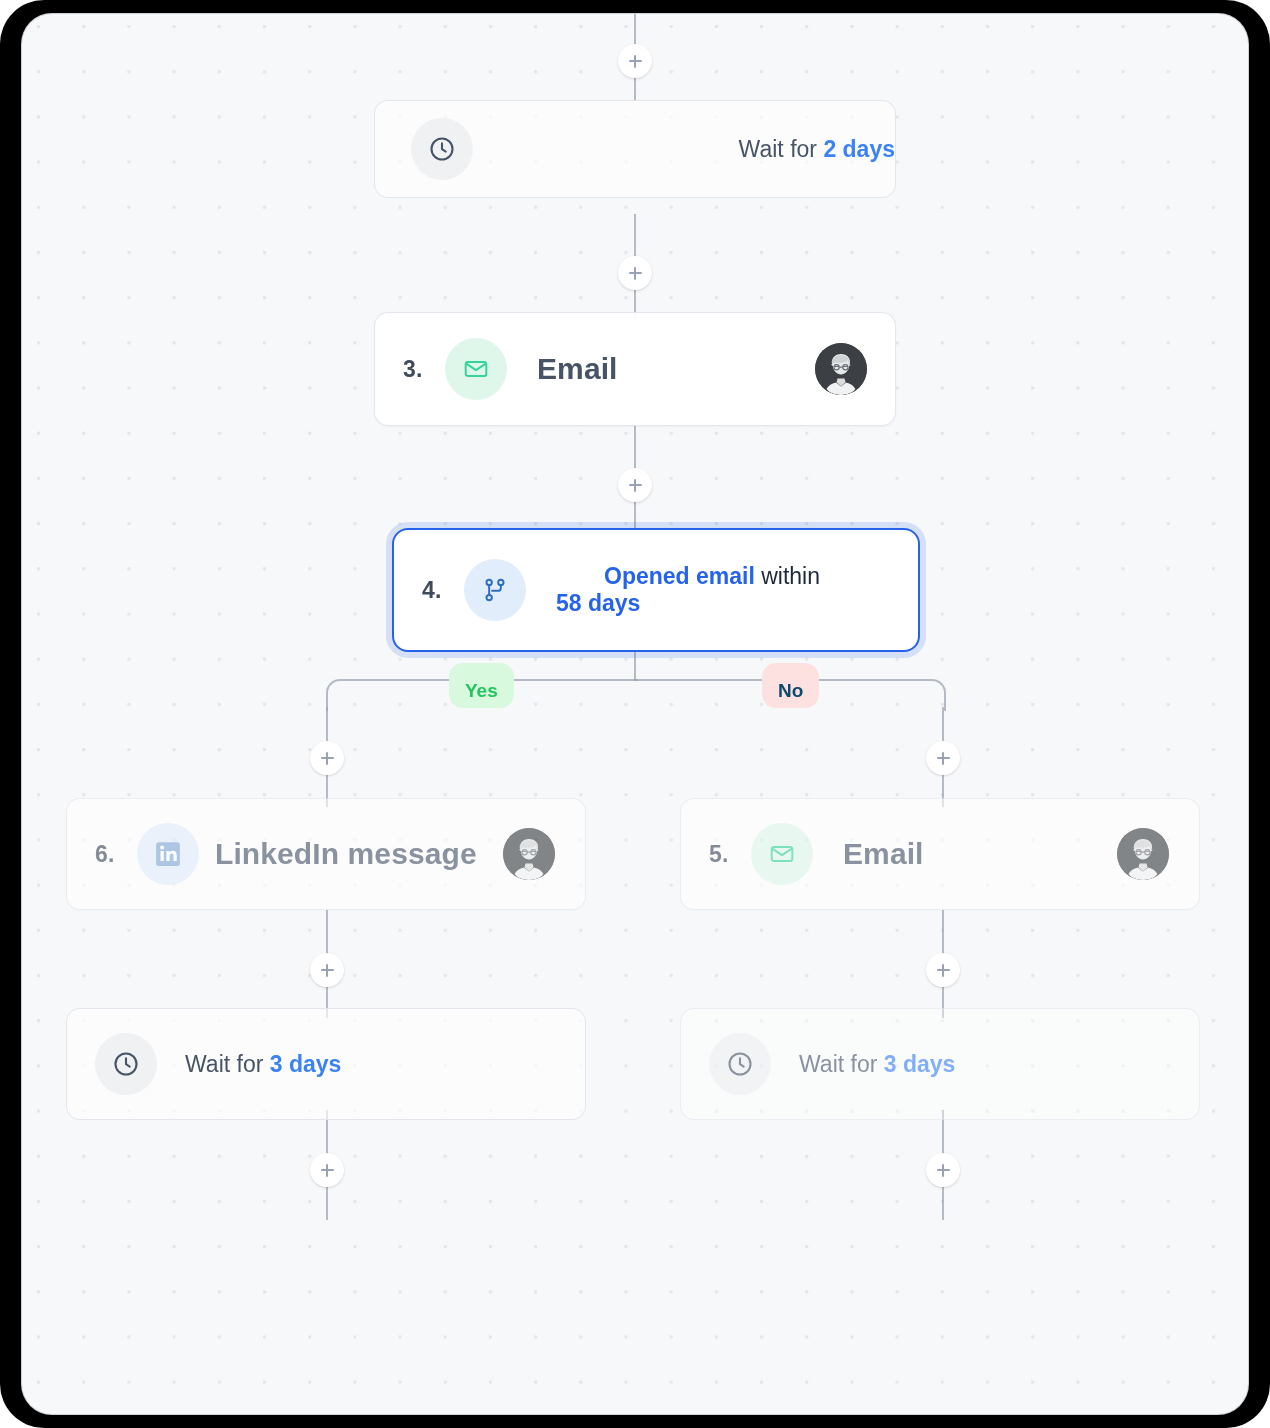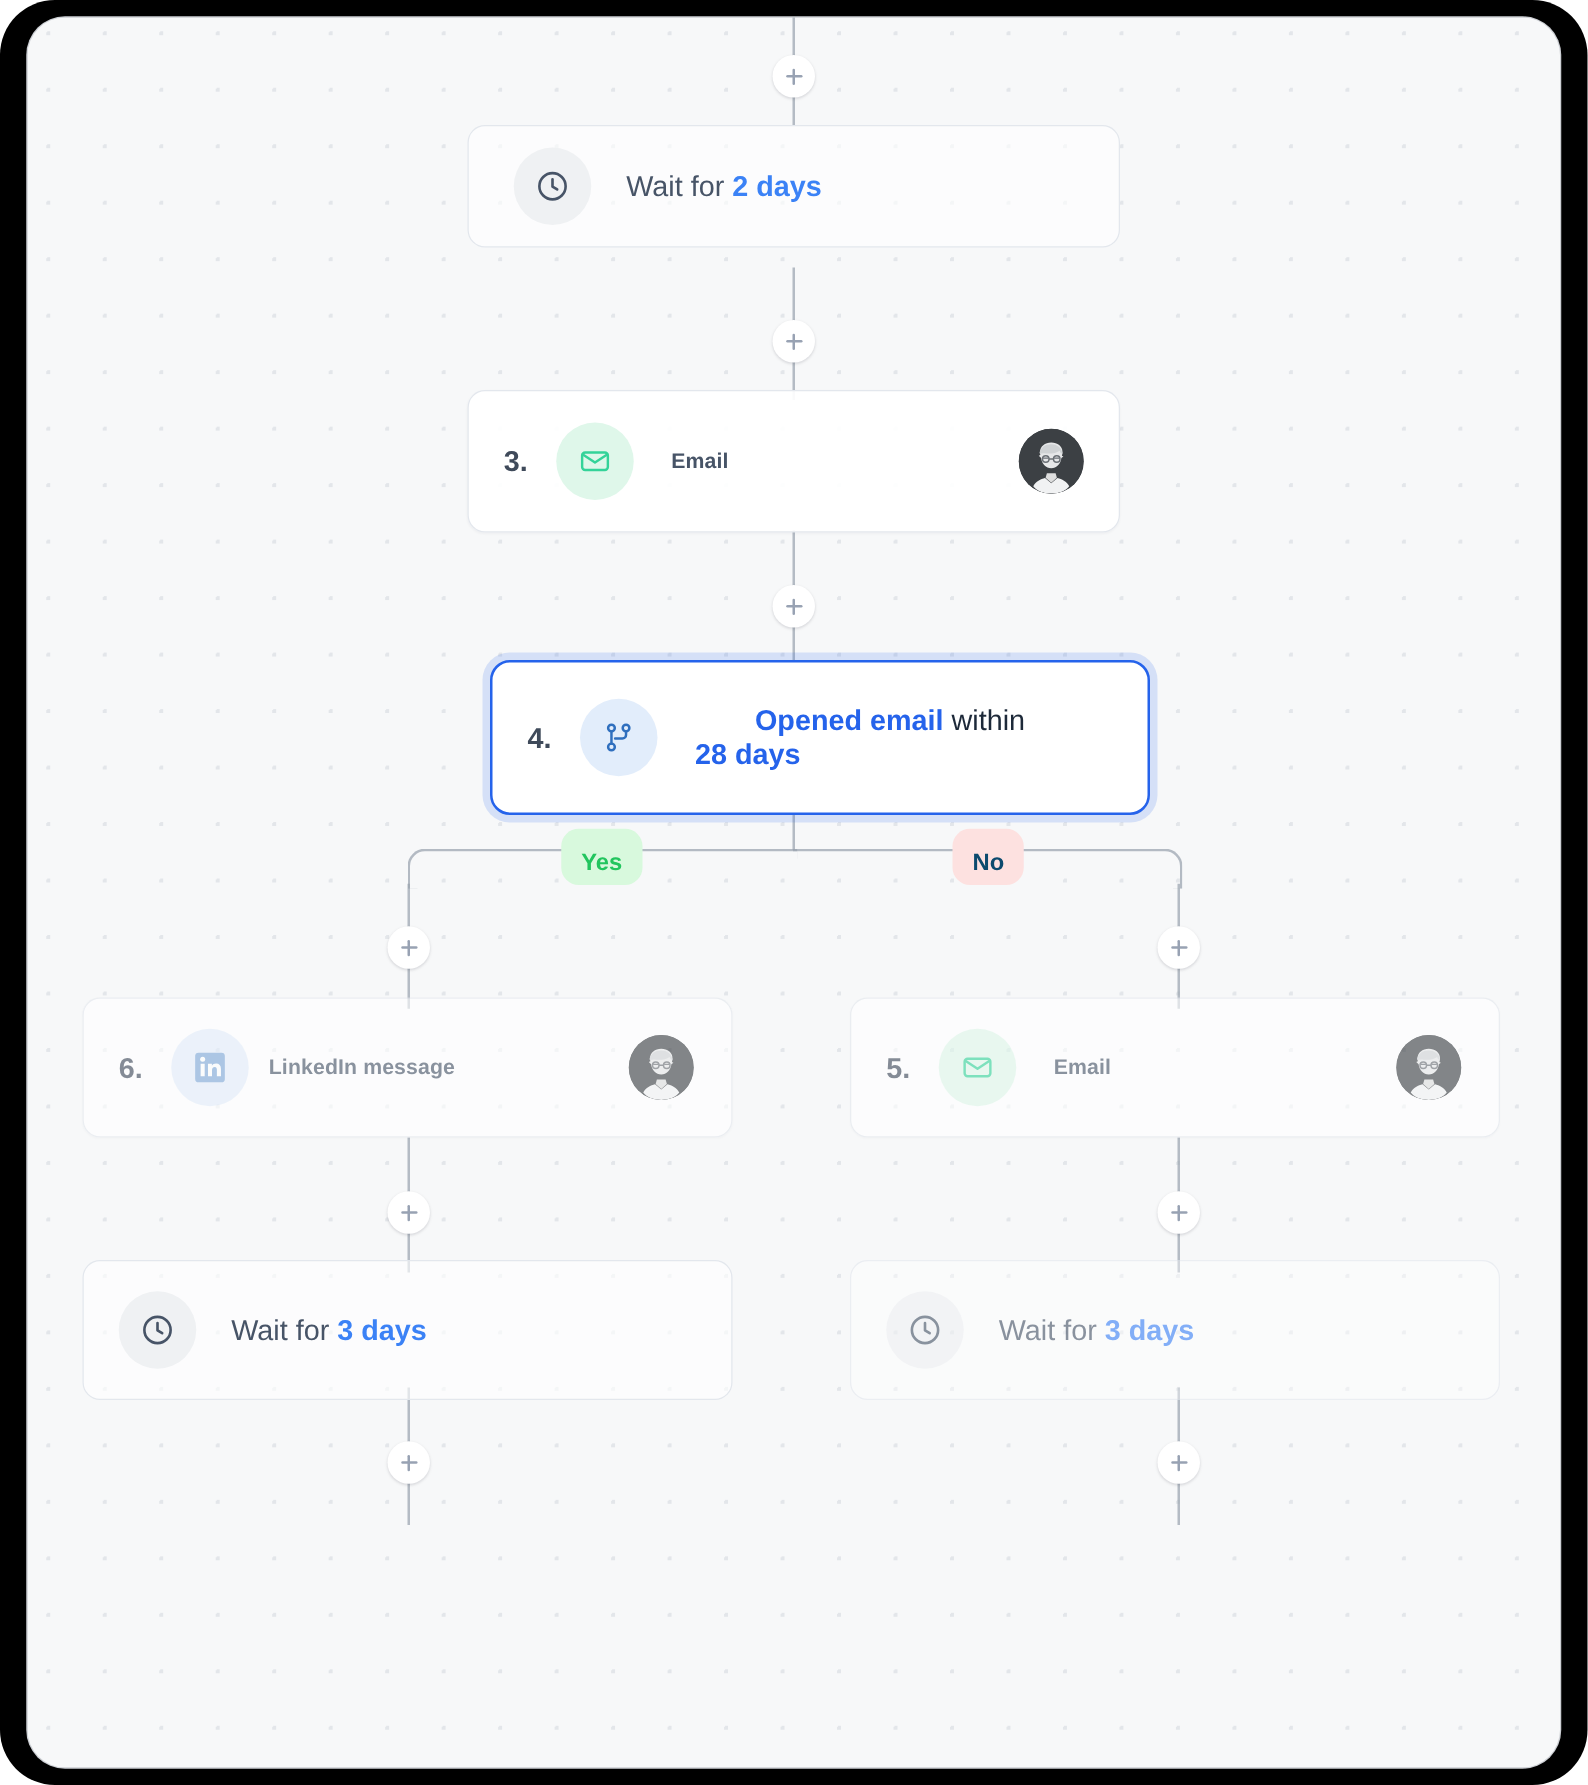--- a/index.html
+++ b/index.html
@@ -126,21 +126,21 @@
     align-items: center;
     justify-content: center;
     flex: none;
   }
   .bubble-grey  { background: #eff1f3; }
   .bubble-green { background: #dff7ea; }
   .bubble-blue  { background: #e2edfb; }
   .bubble-li    { background: #e4eefb; }
 
   .card-label {
-    font-size: 17px;
+    font-size: 30px;
     font-weight: 700;
     color: #475467;
     letter-spacing: .1px;
     line-height: 1.42;
   }
   .label-wait {
     font-size: 23px;
     font-weight: 500;
     color: #475467;
   }
@@ -231,21 +231,21 @@
         <span class="bar-v"></span>
   </div>
   <div class="plus-btn" style="left:904px; top:1139px;">
     <span class="bar-h"></span>
         <span class="bar-v"></span>
   </div>
 
   <div class="chip chip-yes" style="left:427px; top:649px;">Yes</div>
   <div class="chip chip-no" style="left:740px; top:649px;">No</div>
 
-  <div class="card" style="left:352px; top:86px; width:522px; height:98px; padding-left:36px;">
+  <div class="card" style="left:352px; top:86px; width:522px; height:98px; padding-left:36px;justify-content:space-between;">
     <div class="icon-bubble bubble-grey">
       <svg width="28" height="28" viewBox="0 0 24 24" fill="none" stroke="#475467" stroke-width="1.8" stroke-linecap="round" stroke-linejoin="round">
         <circle cx="12" cy="12" r="9"></circle>
             <path d="M12 7.2v5l3.2 2"></path>
       </svg>
     </div>
     <div style="margin-left:28px;" class="label-wait"><span>Wait for </span><span class="accent-blue">2 days</span></div>
   </div>
 
   <div class="card solid" style="left:352px; top:298px; width:522px; height:114px; padding-left:28px;">
@@ -278,21 +278,21 @@
       <svg width="28" height="28" viewBox="0 0 24 24" fill="none" stroke="#2f6fbe" stroke-width="1.7" stroke-linecap="round" stroke-linejoin="round">
         <circle cx="7" cy="5.5" r="2.3"></circle>
         <circle cx="17" cy="5.5" r="2.3"></circle>
         <circle cx="7" cy="18.5" r="2.3"></circle>
         <path d="M7 7.8v8.4"></path>
         <path d="M17 7.8v2.4a2.5 2.5 0 0 1-2.5 2.5H9.5"></path>
       </svg>
     </div>
     <div style="margin-left:30px; max-width:300px;">
       <span class="cond-blue" style="font-size:23px;margin-left:48px;">Opened email</span><span class="cond-dark" style="font-size:23px;margin-top:32px;"> within</span><br>
-      <span class="cond-blue" style="font-size:23px;">28 days</span>
+      <span class="cond-blue" style="font-size:23px;">58 days</span>
     </div>
   </div>
 
   <div class="card solid faded" style="left:44px; top:784px; width:520px; height:112px; padding-left:28px;">
     <div class="step-num">6.</div>
     <div class="icon-bubble bubble-li">
       <svg width="30" height="30" viewBox="0 0 24 24">
         <rect x="2.5" y="2.5" width="19" height="19" rx="2.2" fill="#7fa9d8"></rect>
         <rect x="6" y="9.6" width="2.6" height="8" fill="#ffffff"></rect>
         <circle cx="7.3" cy="6.7" r="1.6" fill="#ffffff"></circle>

